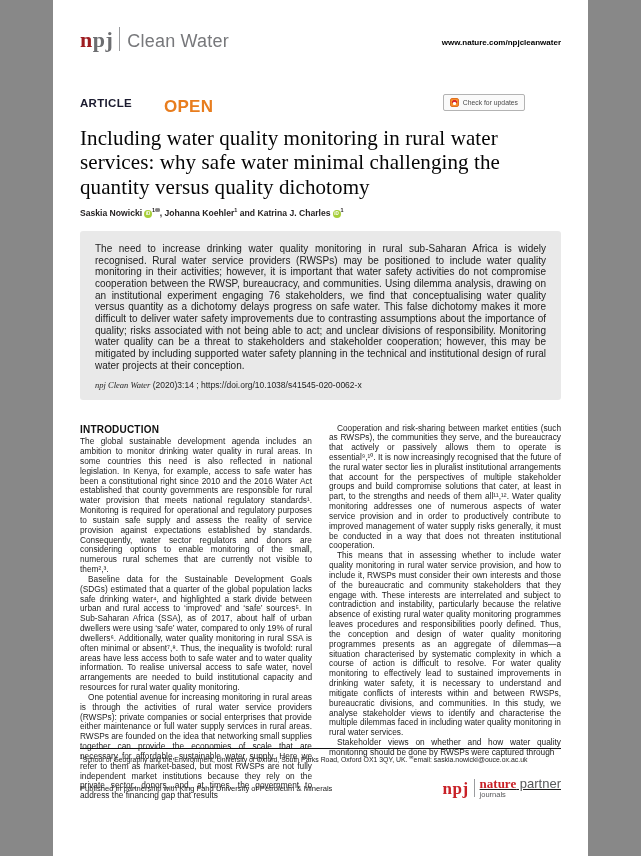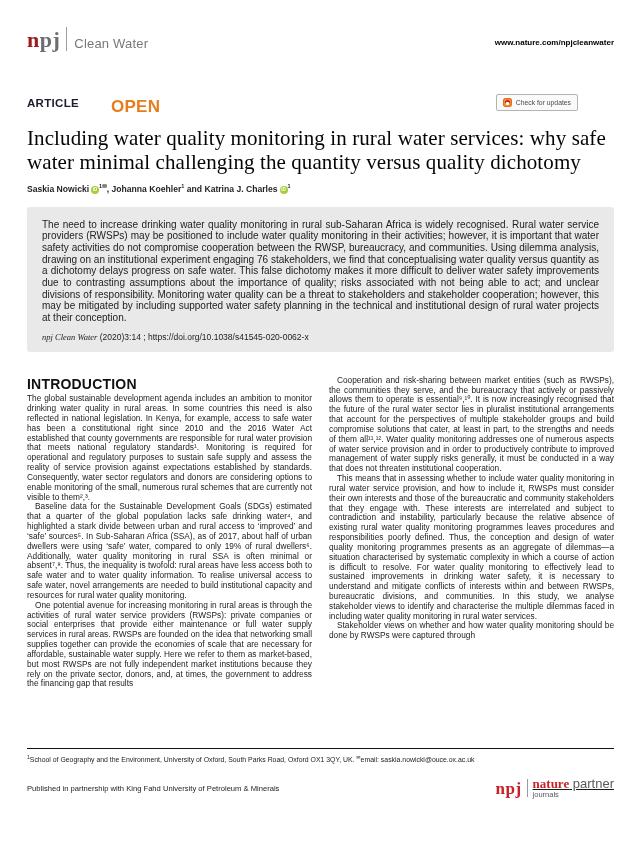--- a/index.html
+++ b/index.html
@@ -1,35 +1,35 @@
 <!DOCTYPE html>
 <html><head>
 <meta charset="utf-8">
 <style>
   * { margin: 0; padding: 0; box-sizing: border-box; }
   html, body { background: #888; }
   .page {
     position: relative;
-    width: 641px; height: 856px;
+    width: 535px; height: 856px;
     margin: 0 auto;
     background: #ffffff;
     font-family: "Liberation Sans", sans-serif;
     color: #1a1a1a;
     overflow: hidden;
   }
   .inner { padding: 0 27px; }
 
   
   .masthead { display: flex; justify-content: space-between; align-items: flex-end; padding-top: 27px; }
   .logo { display: flex; align-items: flex-end; line-height: 1; }
   .logo .npj { font-family: "Liberation Serif", serif; font-weight: 700; font-size: 22px; letter-spacing: .5px; }
   .logo .npj .n { color: #9e1c20; }
   .logo .npj .pj { color: #6d6e71; }
   .logo .bar { width: 1px; height: 24px; background: #9a9b9e; margin: 0 7px 0 6px; }
-  .logo .jname { font-size: 13px; color: #77787b; letter-spacing: .2px; padding-bottom: 1px; }
+  .logo .jname { font-size: 18px; color: #77787b; letter-spacing: .2px; padding-bottom: 1px; }
   .site-url { font-size: 8px; font-weight: 700; color: #000; padding-bottom: 4px; }
 
   
   .article-row { display: flex; margin-top: 46px; position: relative; }
   .type-label { font-size: 11.5px; font-weight: 800; color: #1b1b2f; letter-spacing: .3px; }
   .open-label { font-size: 17px; font-weight: 800; color: #e87d1e; letter-spacing: .3px; margin-left: 32px; }
   .check-badge {
     position: absolute; right: 36px; top: -3px;
     display: flex; align-items: center; gap: 4px;
     border: 1px solid #b3b3b3; border-radius: 2px;
@@ -53,21 +53,21 @@
 
   
   .abstract-box { margin-top: 13px; background: #e9e9e9; border-radius: 3px; padding: 12px 15px 10px 15px; }
   .abstract-text { font-size: 10px; line-height: 1.17; text-align: justify; color: #222; }
   .citation { margin-top: 8px; font-size: 8.5px; color: #222; }
   .citation .jrnl { font-style: italic; font-family: Liberation Serif, serif; }
 
   
   .columns { display: flex; gap: 17px; margin-top: 24px; }
   .col { width: 285px; font-size: 8.3px; line-height: 1.185; text-align: justify; color: #1c1c1c; }
-  .sec-heading { font-size: 14px; font-weight: 800; color: #111; margin-bottom: 2px; letter-spacing: .2px; }
+  .sec-heading { font-size: 10px; font-weight: 800; color: #111; margin-bottom: 2px; letter-spacing: .2px; }
   .col p { margin: 0; }
   .col p.indent { text-indent: 8px; }
 
   
   .bottom { position: absolute; left: 27px; right: 27px; top: 748px; }
   .foot-rule { border-top: 1.6px solid #111; }
   .footnote { margin-top: 5px; font-size: 6.9px; color: #222; }
   .footnote sup { font-size: 5px; }
   .footer-row { margin-top: 14px; display: flex; justify-content: space-between; align-items: center; }
   .partnership { font-size: 7.6px; color: #222; }

